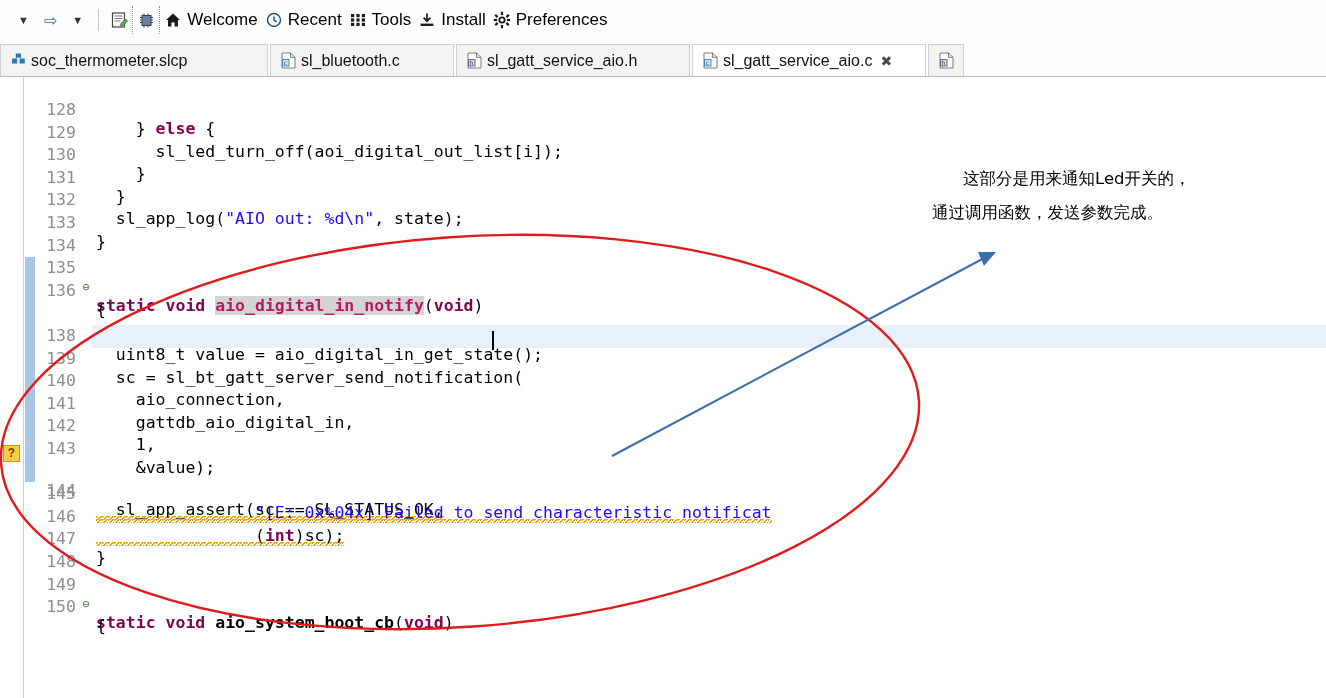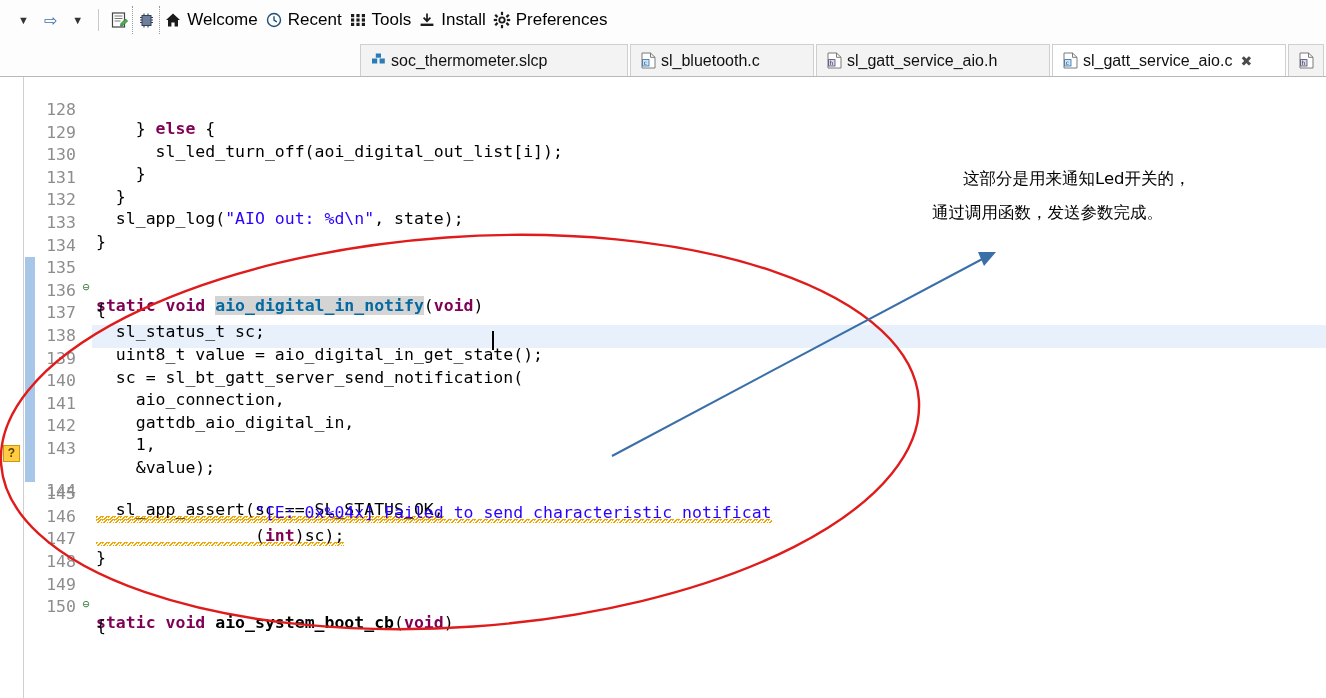--- a/index.html
+++ b/index.html
@@ -26,21 +26,21 @@
   .tb-sep { width: 1px; height: 22px; background: #c9c9c9; margin: 0 7px; }
   .tb-label { margin-left: 4px; font-size: 17px; }
   .tb-ico { display:inline-flex; align-items:center; justify-content:center; width:20px; height:20px; }
   .tb-ico svg { display:block; }
   .dotted-box { border-left:1px dotted #999; border-right:1px dotted #999; padding:0 3px; }
 
   
   .tabbar {
     position: absolute; left: 0; top: 40px; width: 1326px; height: 36px;
     background: #fdfdfd;
-    display: flex; align-items: flex-end; justify-content: flex-end;
+    display: flex; align-items: flex-end;
   }
   .tab {
     height: 32px; display: flex; align-items: center; gap: 5px;
     padding: 0 10px; font-size: 16px; color: #111;
     border: 1px solid #cfcfcf; border-bottom: none;
     background: #f3f3f3; margin-right: 2px; white-space: nowrap;
     position: relative;
   }
   .tab.active { background: #ffffff; }
   .tab-close { font-size: 14px; color:#4a4a4a; margin-left: 3px; }
@@ -83,21 +83,21 @@
     position: absolute; left: 96px; line-height: 22.6px;
     font-family: "DejaVu Sans Mono", monospace; font-size: 16.5px;
     color: #000000; white-space: pre;
   }
   .blue-bar {
     position: absolute; left: 25px; width: 10px;
     background: #a8c6e8;
   }
   .kw { color: #7f0055; font-weight: bold; }
   .str { color: #2a00ff; }
-  .fn-def { font-weight: bold; color:#0369a1; background:#d4d4d4; }
+  .fn-def { font-weight: bold; color:#be185d; background:#d4d4d4; }
   .fn-bold { font-weight: bold; color:#000; }
   .squig {
     background-image: repeating-linear-gradient(135deg,
       #f0a500 0px, #f0a500 1.5px, transparent 1.5px, transparent 3px);
     background-repeat: repeat-x;
     background-position: 0 100%;
     background-size: 6px 4px;
     padding-bottom: 1px;
   }
   .warn-ico {
@@ -322,24 +322,20 @@
         <span class="ln">135</span>
         <span class="fold" style="line-height:22.6px">⊖</span>
         <span class="src"><span class="kw">static</span> <span class="kw">void</span> <span class="fn-def">aio_digital_in_notify</span>(<span class="kw">void</span>)</span>
       </div>
 
       <div class="line" style="top:183.8px">
         <span class="ln">136</span>
         <span class="src">{</span>
       </div>
 
-      <div class="line" style="top:206.4px">
-        <span class="ln">137</span>
-        <span class="src">  sl_status_t sc;</span>
-      </div>
 
       <div class="line" style="top:229px">
         <span class="ln">138</span>
         <span class="src">  uint8_t value = aio_digital_in_get_state();</span>
       </div>
 
       <div class="line" style="top:251.6px">
         <span class="ln">139</span>
         <span class="src">  sc = sl_bt_gatt_server_send_notification(</span>
         <span class="caret-bar" style="left:492px; top:2px;"></span>

